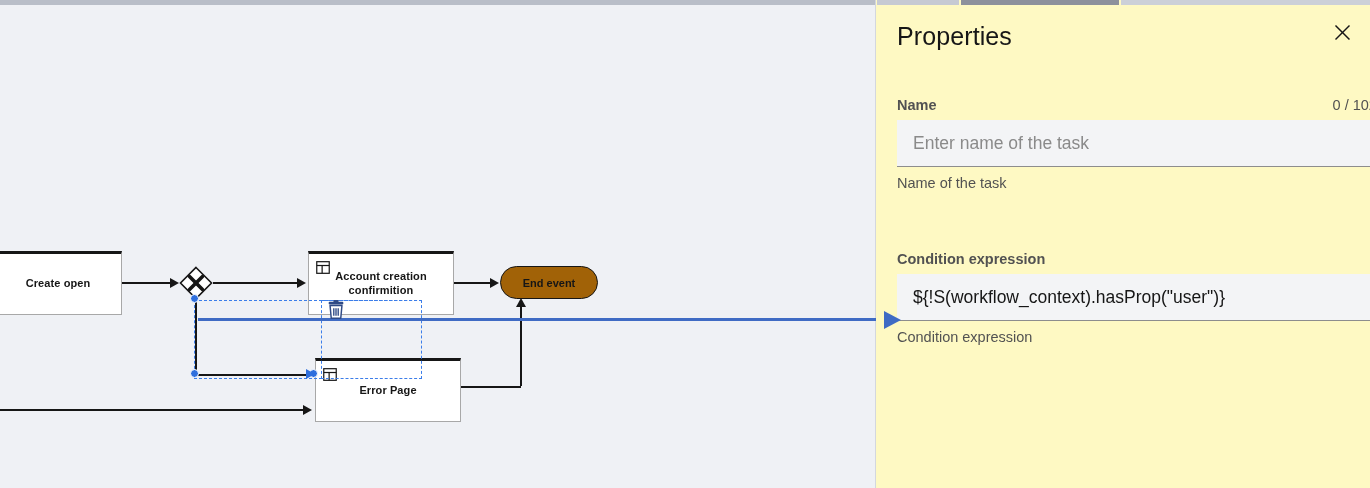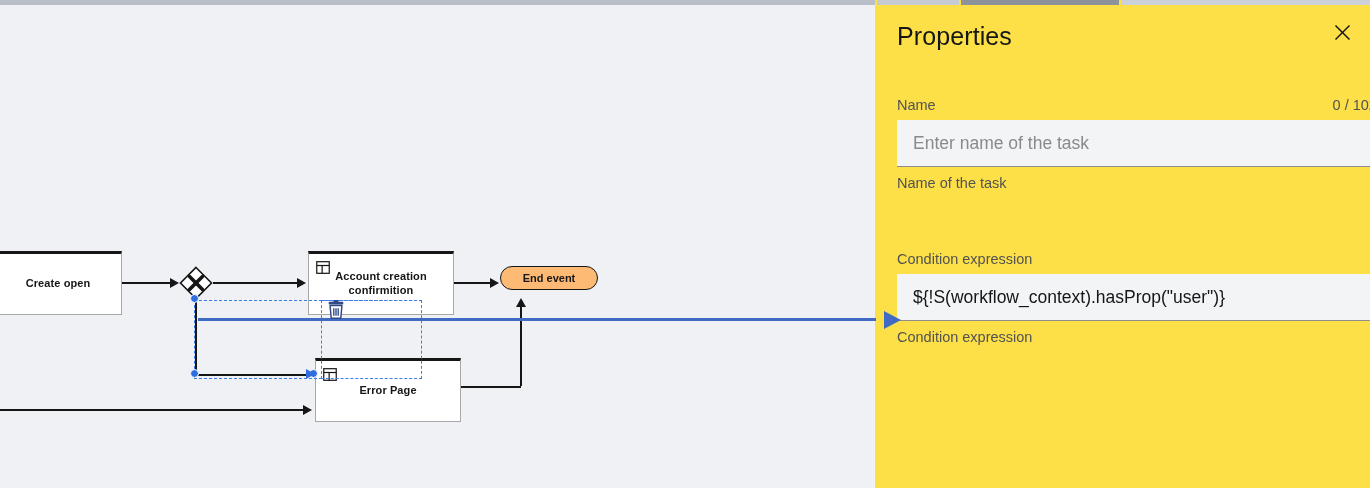--- a/index.html
+++ b/index.html
@@ -78,24 +78,24 @@
   .task-icon {
     position: absolute;
     top: 7px; left: 7px;
     width: 14px; height: 13px;
   }
 
   
   .end-event {
     position: absolute;
     left: 500px; top: 266px;
-    width: 98px; height: 24px;
+    width: 98px; height: 33px;
     border: 1.6px solid #161616;
     border-radius: 17px;
-    background: #fdba74;
+    background: #a16207;
     display: flex;
     align-items: center;
     justify-content: center;
     font-size: 11px;
     font-weight: bold;
     color: #161616;
   }
 
   
   .gateway {
@@ -170,21 +170,21 @@
     left: 325px; top: 299px;
     width: 22px; height: 22px;
     z-index: 27;
   }
 
   
   .panel {
     position: relative;
     flex: 1 1 auto;
     height: 488px;
-    background: #fde047;
+    background: #fef9c3;
     padding: 0 8px 0 21px;
     overflow: hidden;
   }
   .panel-title {
     position: absolute;
     top: 22px; left: 21px;
     font-size: 25px;
     font-weight: normal;
     color: #161616;
     letter-spacing: .1px;
@@ -206,20 +206,21 @@
   .field-row {
     display: flex;
     justify-content: space-between;
     align-items: baseline;
     padding-right: 6px;
     margin-bottom: 7px;
   }
   .field-label {
     font-size: 14.5px;
     color: #525252;
+    font-weight: bold;
   }
   .field-counter {
     font-size: 14.5px;
     color: #525252;
   }
   .text-input {
     display: block;
     width: 100%;
     height: 47px;
     background: #f3f4f6;

